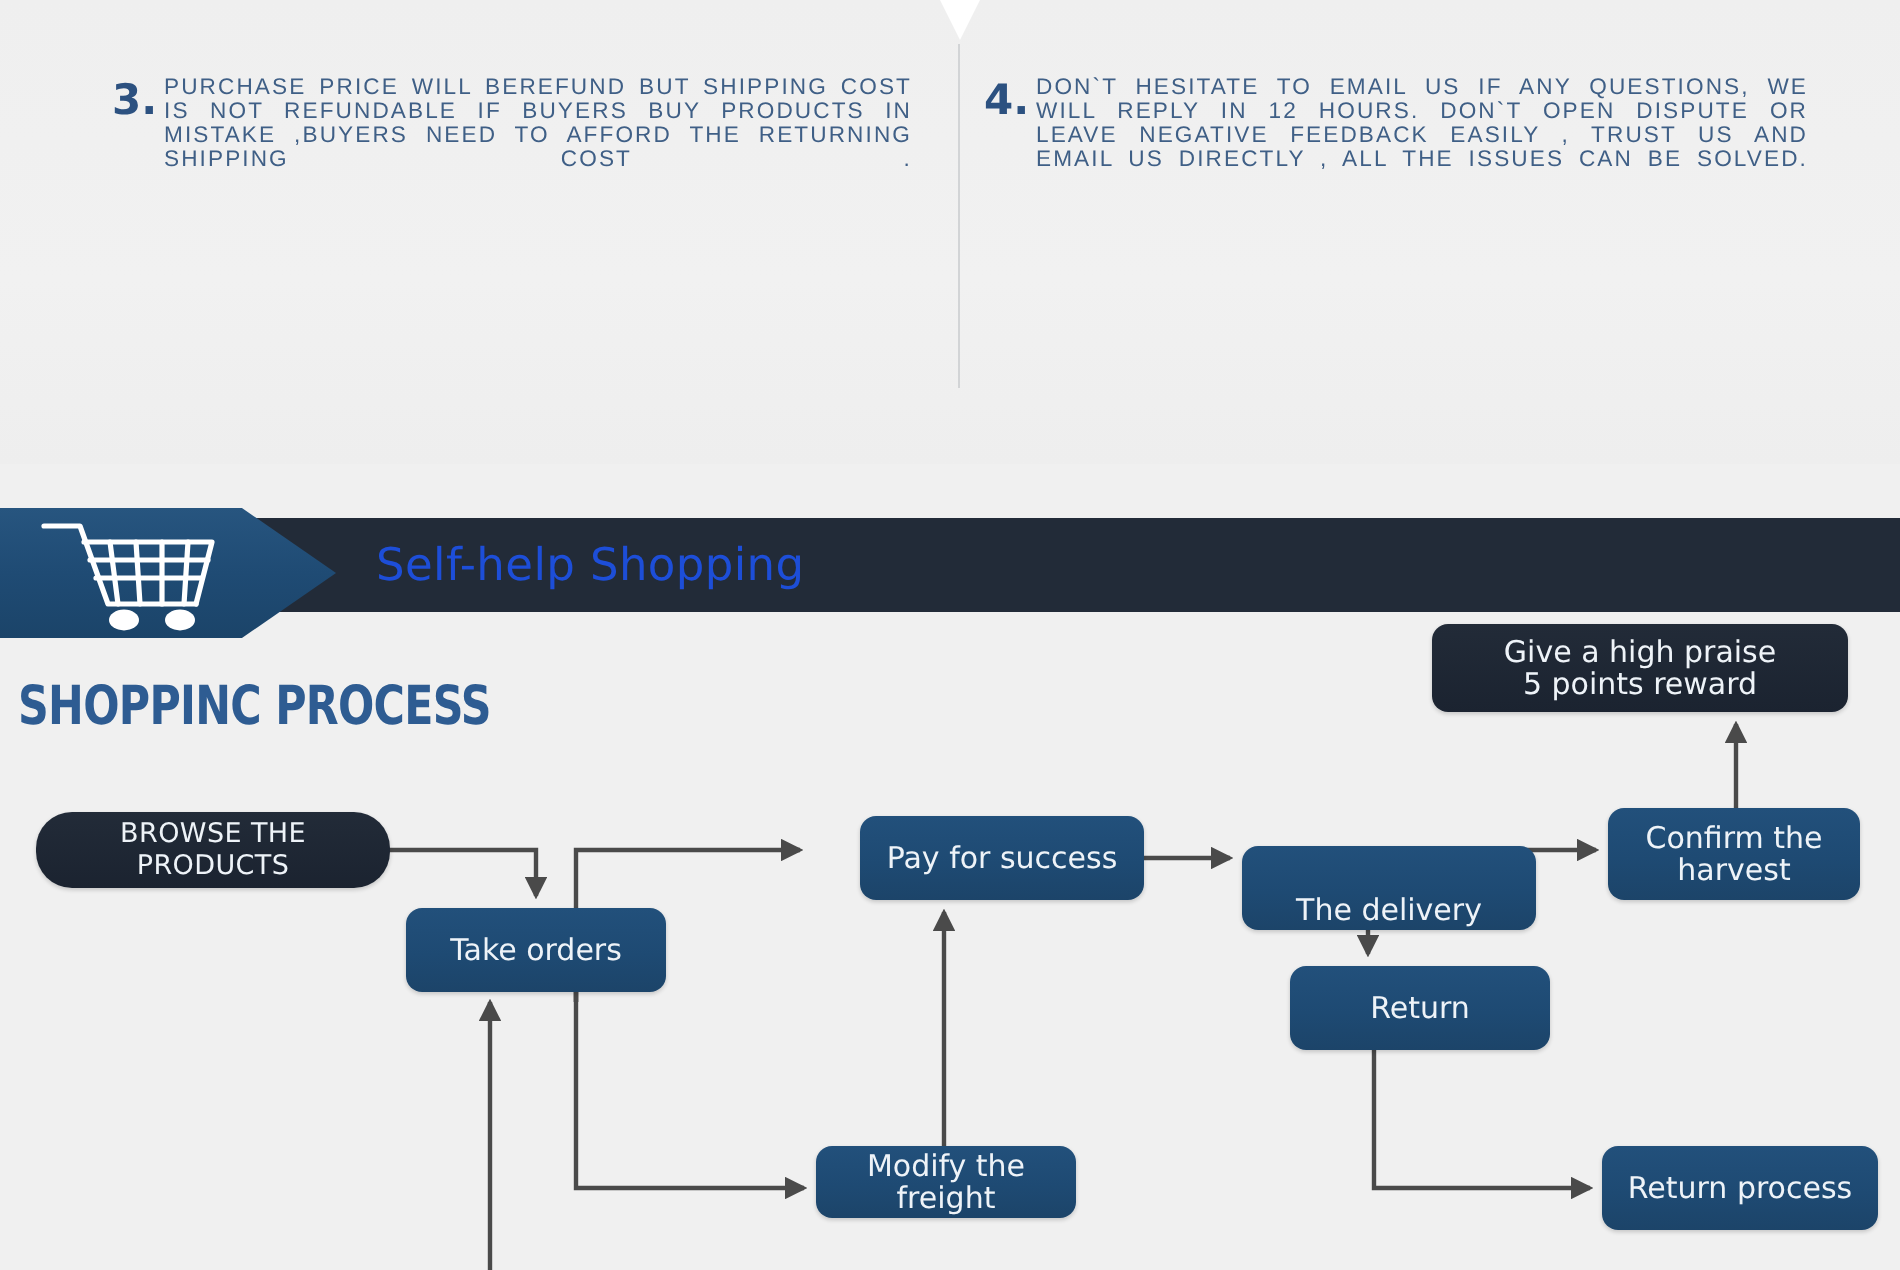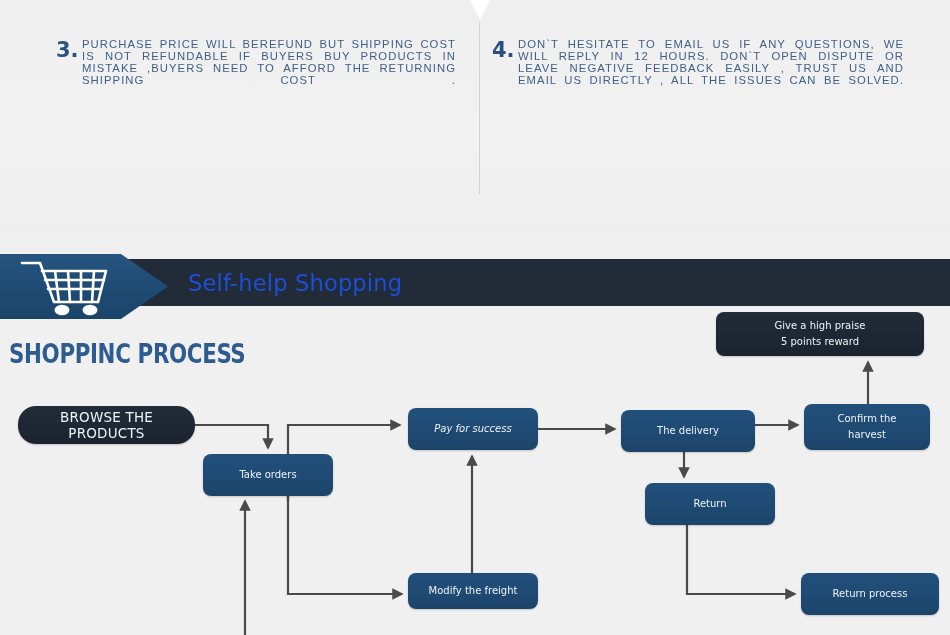--- a/index.html
+++ b/index.html
@@ -102,40 +102,40 @@
 
   .node {
     position:absolute;
     border-radius:8px;
     display:flex;
     align-items:center;
     justify-content:center;
     text-align:center;
     color:#eef3f8;
     font-family:"DejaVu Sans", sans-serif;
-    font-size:10px;
+    font-size:15px;
     line-height:16px;
     padding:2px 6px;
     z-index:5;
     box-shadow: 0 1px 2px rgba(0,0,0,0.18);
   }
   .node.blue {
     background: linear-gradient(180deg,#22507b 0%,#1e4a73 55%,#1c4469 100%);
   }
   .node.dark {
     background: linear-gradient(180deg,#222b38 0%,#1b2330 100%);
   }
   .node .label { display:block; white-space:pre-line; }
 
   
   #n-browse   { left:18px;  top:100px; width:177px; height:38px; font-size:13.5px; letter-spacing:0.2px;border-radius:18px; }
   #n-take     { left:203px; top:148px; width:130px; height:42px; }
-  #n-pay      { left:408px; top:102px; width:130px; height:42px;font-style:italic; }
+  #n-pay      { left:430px; top:102px; width:142px; height:42px; }
   #n-modify   { left:408px; top:267px; width:130px; height:36px; }
-  #n-delivery { left:621px; top:104px; width:134px; height:42px; }
+  #n-delivery { left:621px; top:117px; width:147px; height:42px;align-items:flex-end; }
   #n-return   { left:621px; top:177px; width:130px; height:42px;margin-left:24px; }
   #n-confirm  { left:804px; top:98px;  width:126px; height:46px; }
   #n-praise   { left:716px; top:6px;   width:208px; height:44px; }
   #n-rproc    { left:801px; top:267px; width:138px; height:42px; }
 </style>
 </head>
 <body>
 
 <div id="notes-section">
 

